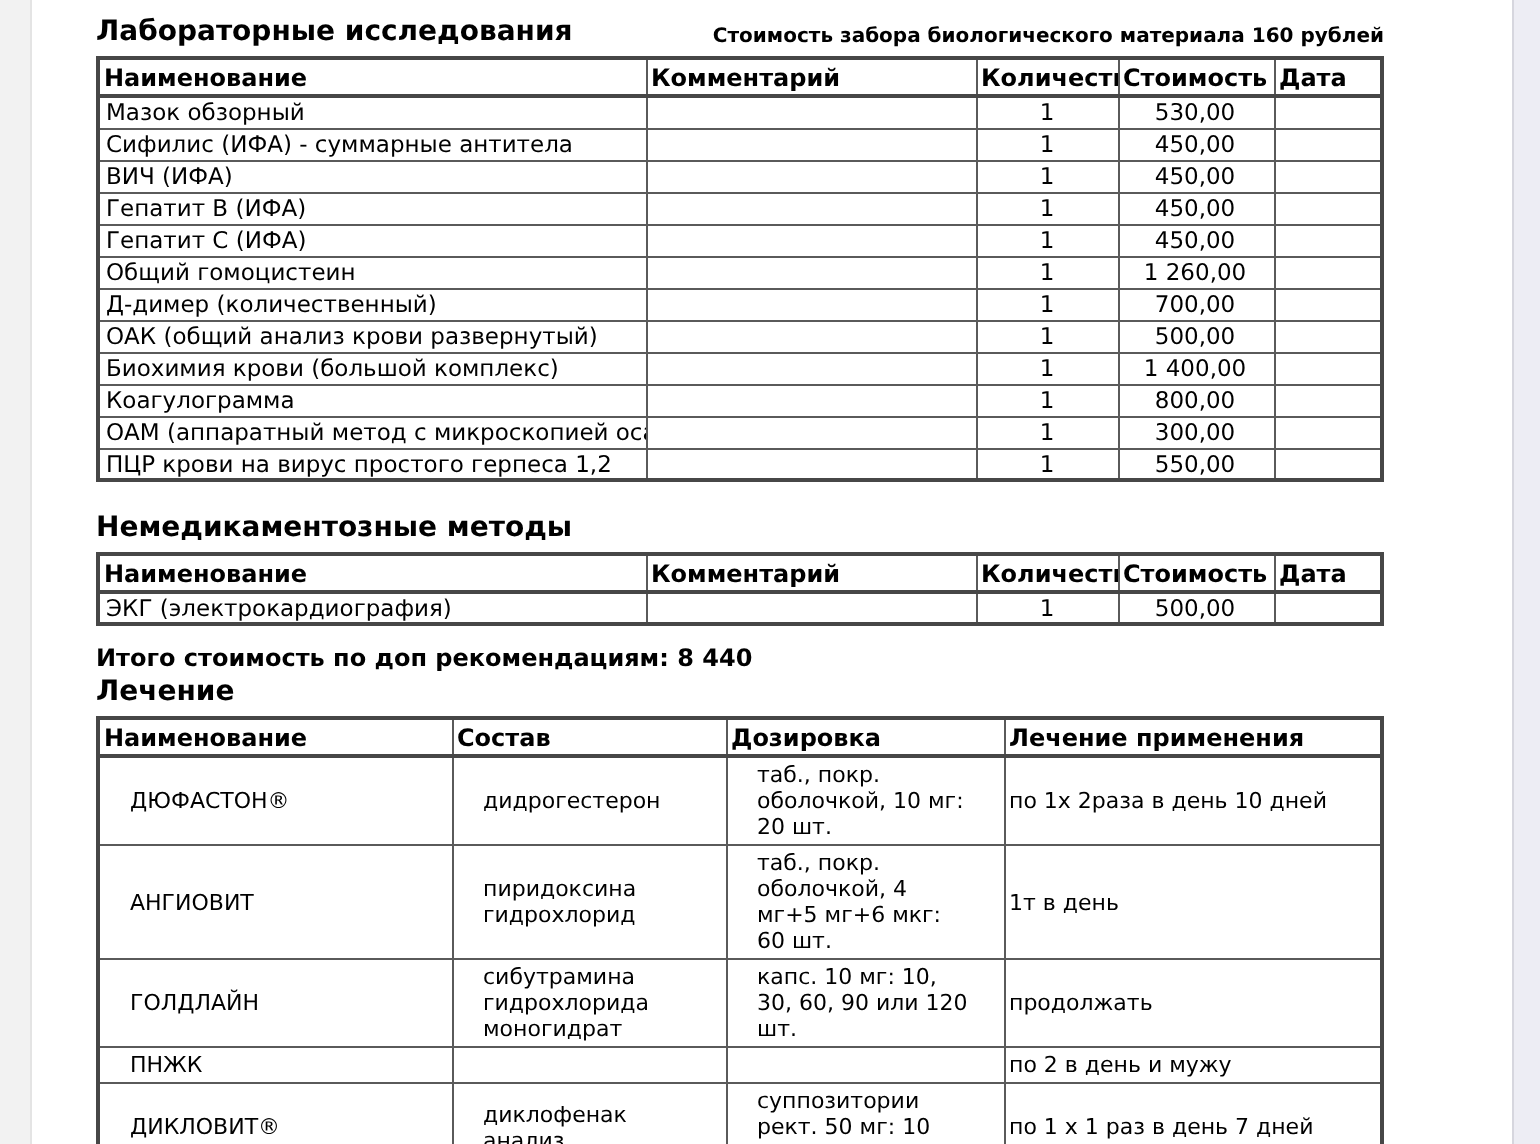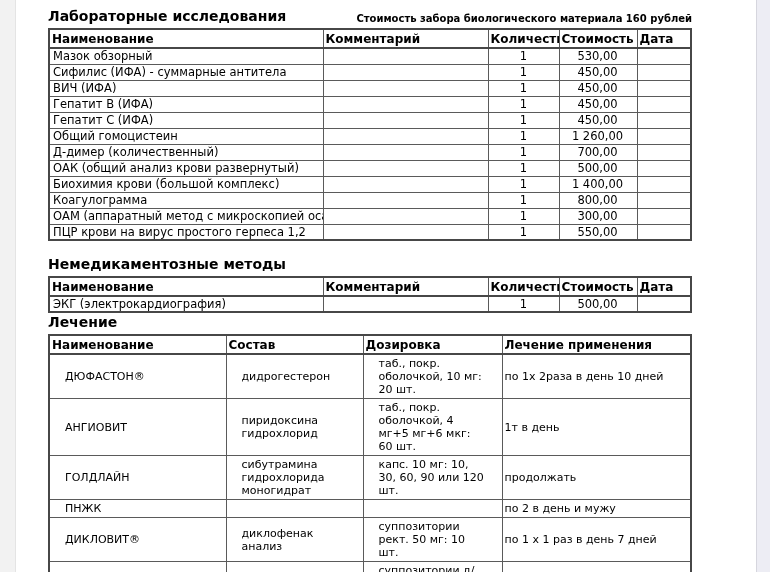--- a/index.html
+++ b/index.html
@@ -207,20 +207,21 @@
 
               <tr>
                 <td class="c-name">ЭКГ (электрокардиография)</td>
                 <td class="c-comment"></td>
                 <td class="c-qty">1</td>
                 <td class="c-cost">500,00</td>
                 <td class="c-date"></td>
               </tr>
             </tbody>
         </table>
+        <div class="dop-total">Итого стоимость по доп рекомендациям: 8 440</div>
       </div>
 
       <div class="sec-title sec3-title">Лечение</div>
       <table class="treat-table">
         <colgroup>
           <col style="width:177px">
             <col style="width:137px">
             <col style="width:139px">
             <col style="width:189px">
         </colgroup>

